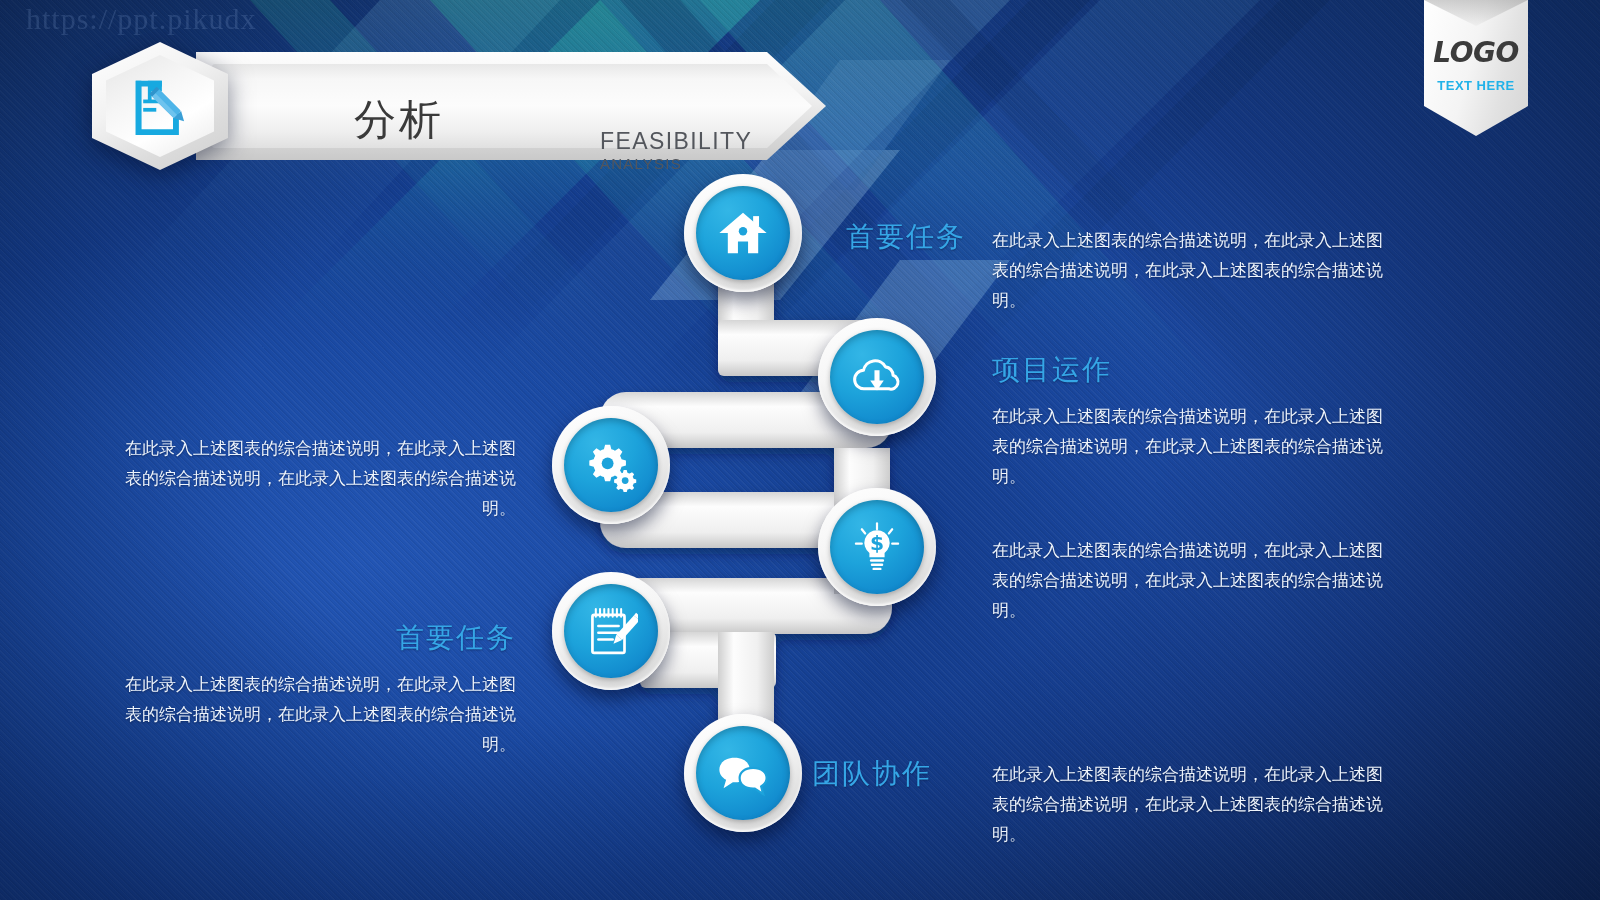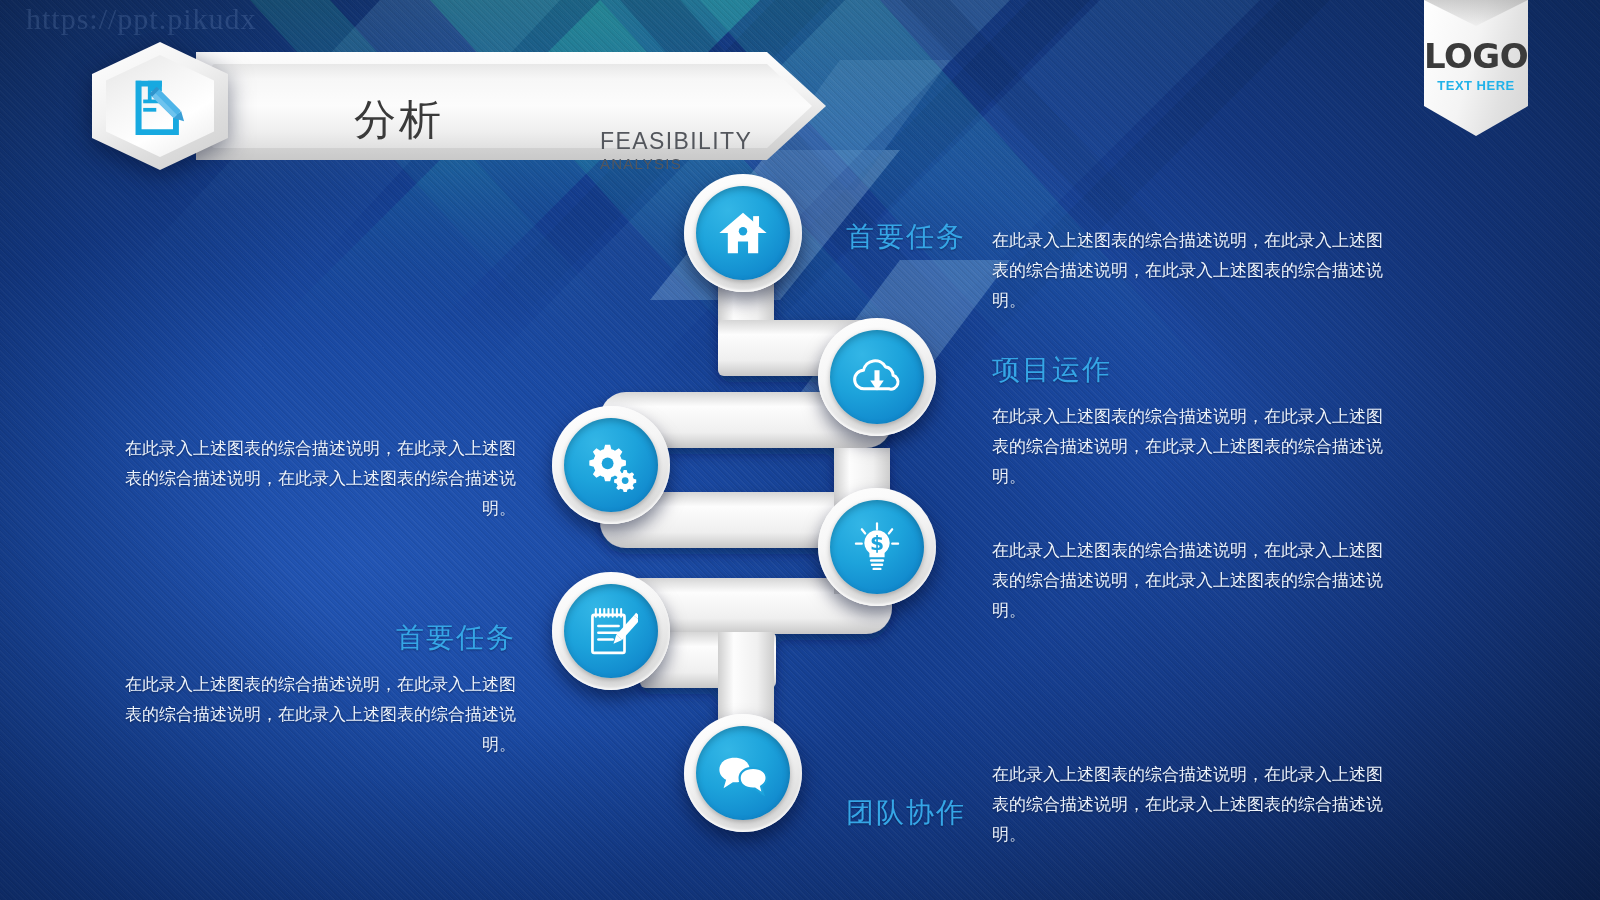--- a/index.html
+++ b/index.html
@@ -91,22 +91,23 @@
     clip-path:polygon(0 0, 100% 0, 100% 78%, 50% 100%, 0 78%);
     box-shadow:0 4px 10px rgba(0,10,40,.45);
   }
   .logo-fold{
     position:absolute; left:0; top:0; width:104px; height:30px;
     background:linear-gradient(180deg,rgba(120,120,120,.35),rgba(255,255,255,0));
     clip-path:polygon(0 0, 52px 26px, 104px 0);
   }
   .logo-t1{
     position:absolute; left:0; right:0; top:36px; text-align:center;
-    font-size:34px; font-weight:bold; color:#3b3b3b; letter-spacing:-.5px;
+    font-size:28px; font-weight:bold; color:#3b3b3b; letter-spacing:-.5px;
     font-family:"DejaVu Sans","Liberation Sans",sans-serif;
+    font-style:italic;
   }
   .logo-t2{
     position:absolute; left:0; right:0; top:78px; text-align:center;
     font-size:13px; font-weight:bold; color:#22b2e8; letter-spacing:.5px;
   }
 
   
   #snake{ position:absolute; left:0; top:0; width:1600px; height:900px; pointer-events:none; }
 
   
@@ -382,21 +383,21 @@
 
 <div class="blk right" style="left:992px; top:316px; width:400px;">
   <div class="hd">项目运作</div>
   <div class="bd" style="margin-top:12px;">在此录入上述图表的综合描述说明，在此录入上述图表的综合描述说明，在此录入上述图表的综合描述说明。</div>
 </div>
 
 <div class="blk right" style="left:992px; top:488px; width:400px;">
   <div class="bd" style="margin-top:12px;">在此录入上述图表的综合描述说明，在此录入上述图表的综合描述说明，在此录入上述图表的综合描述说明。</div>
 </div>
 
-<div class="hd-inline" style="left:846px; top:755px;margin-top:39px;">团队协作</div>
+<div class="hd-inline" style="left:812px; top:755px;">团队协作</div>
 <div class="blk right" style="left:992px; top:724px; width:400px;">
   <div class="bd">在此录入上述图表的综合描述说明，在此录入上述图表的综合描述说明，在此录入上述图表的综合描述说明。</div>
 </div>
 
 <div class="blk left" style="left:124px; top:386px; width:392px;">
   <div class="bd" style="margin-top:12px;">在此录入上述图表的综合描述说明，在此录入上述图表的综合描述说明，在此录入上述图表的综合描述说明。</div>
 </div>
 
 <div class="blk left" style="left:124px; top:584px; width:392px;">
   <div class="hd">首要任务</div>

